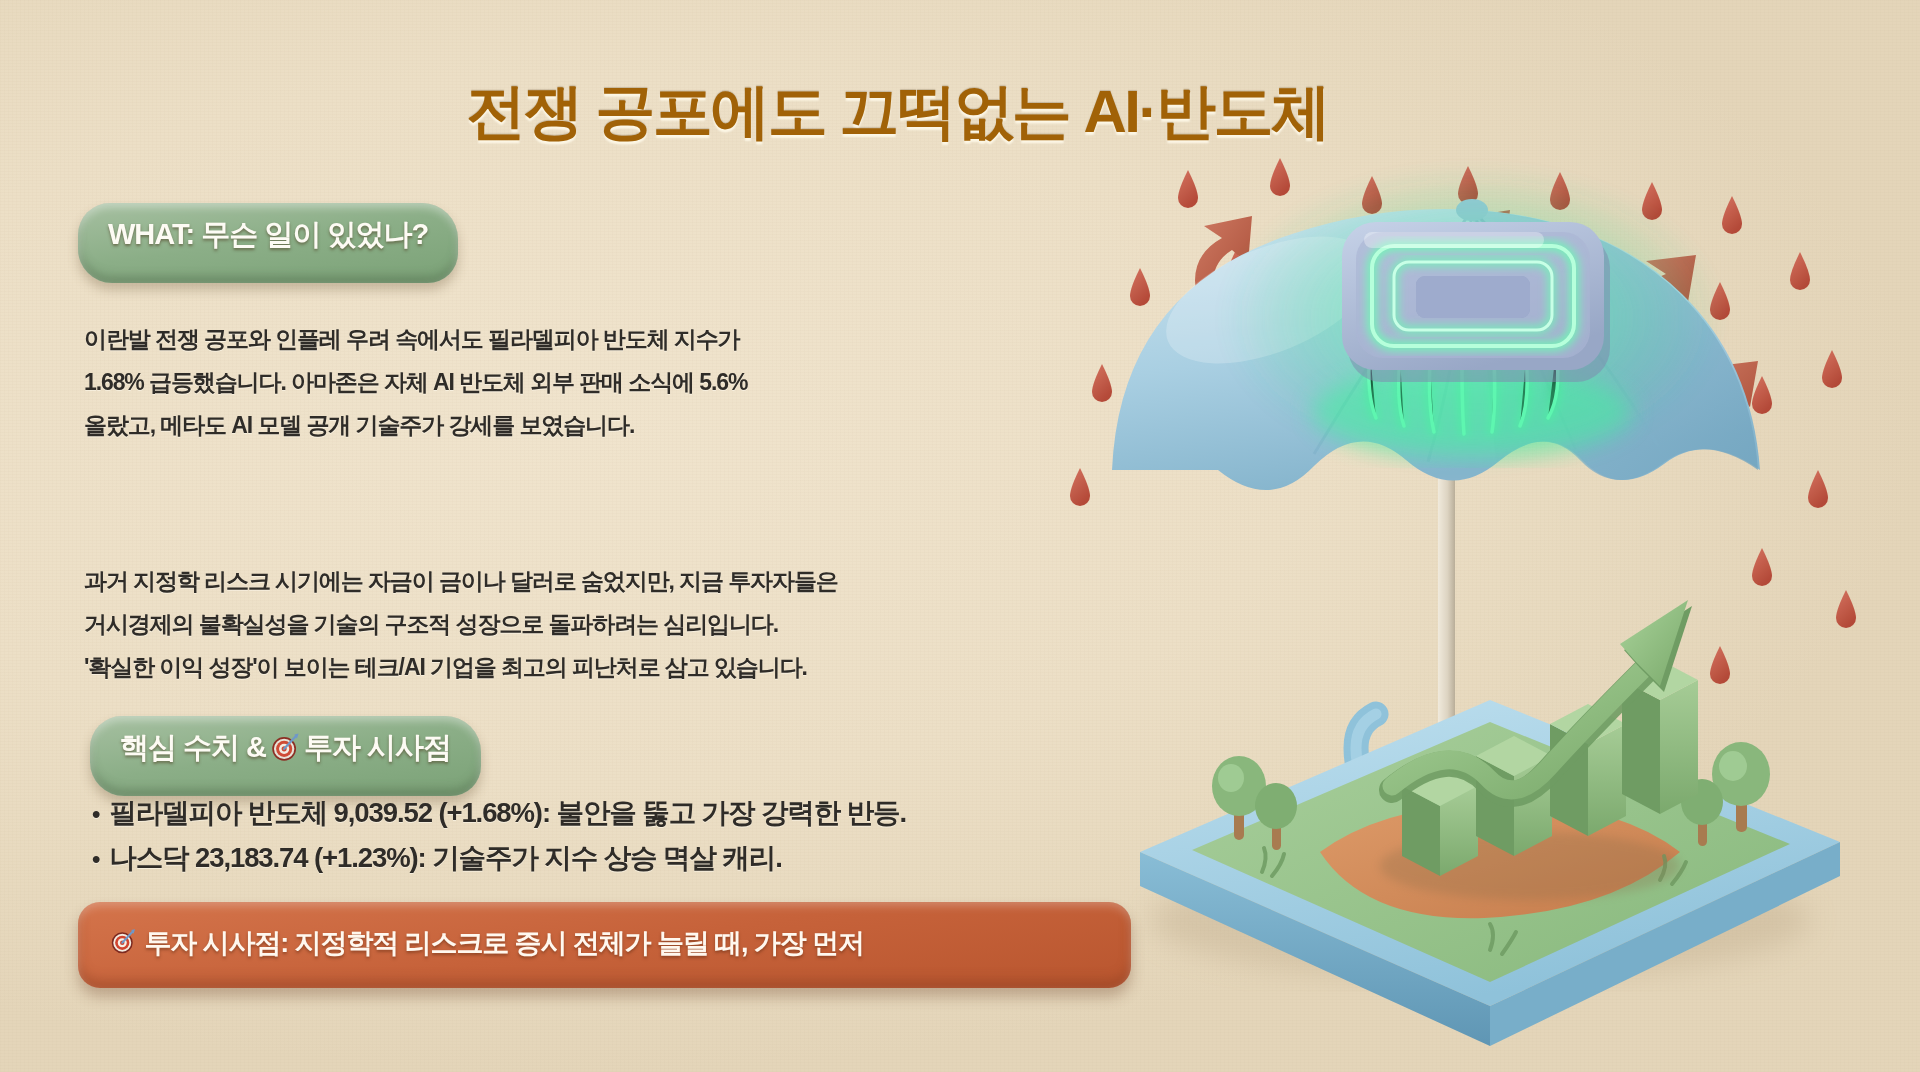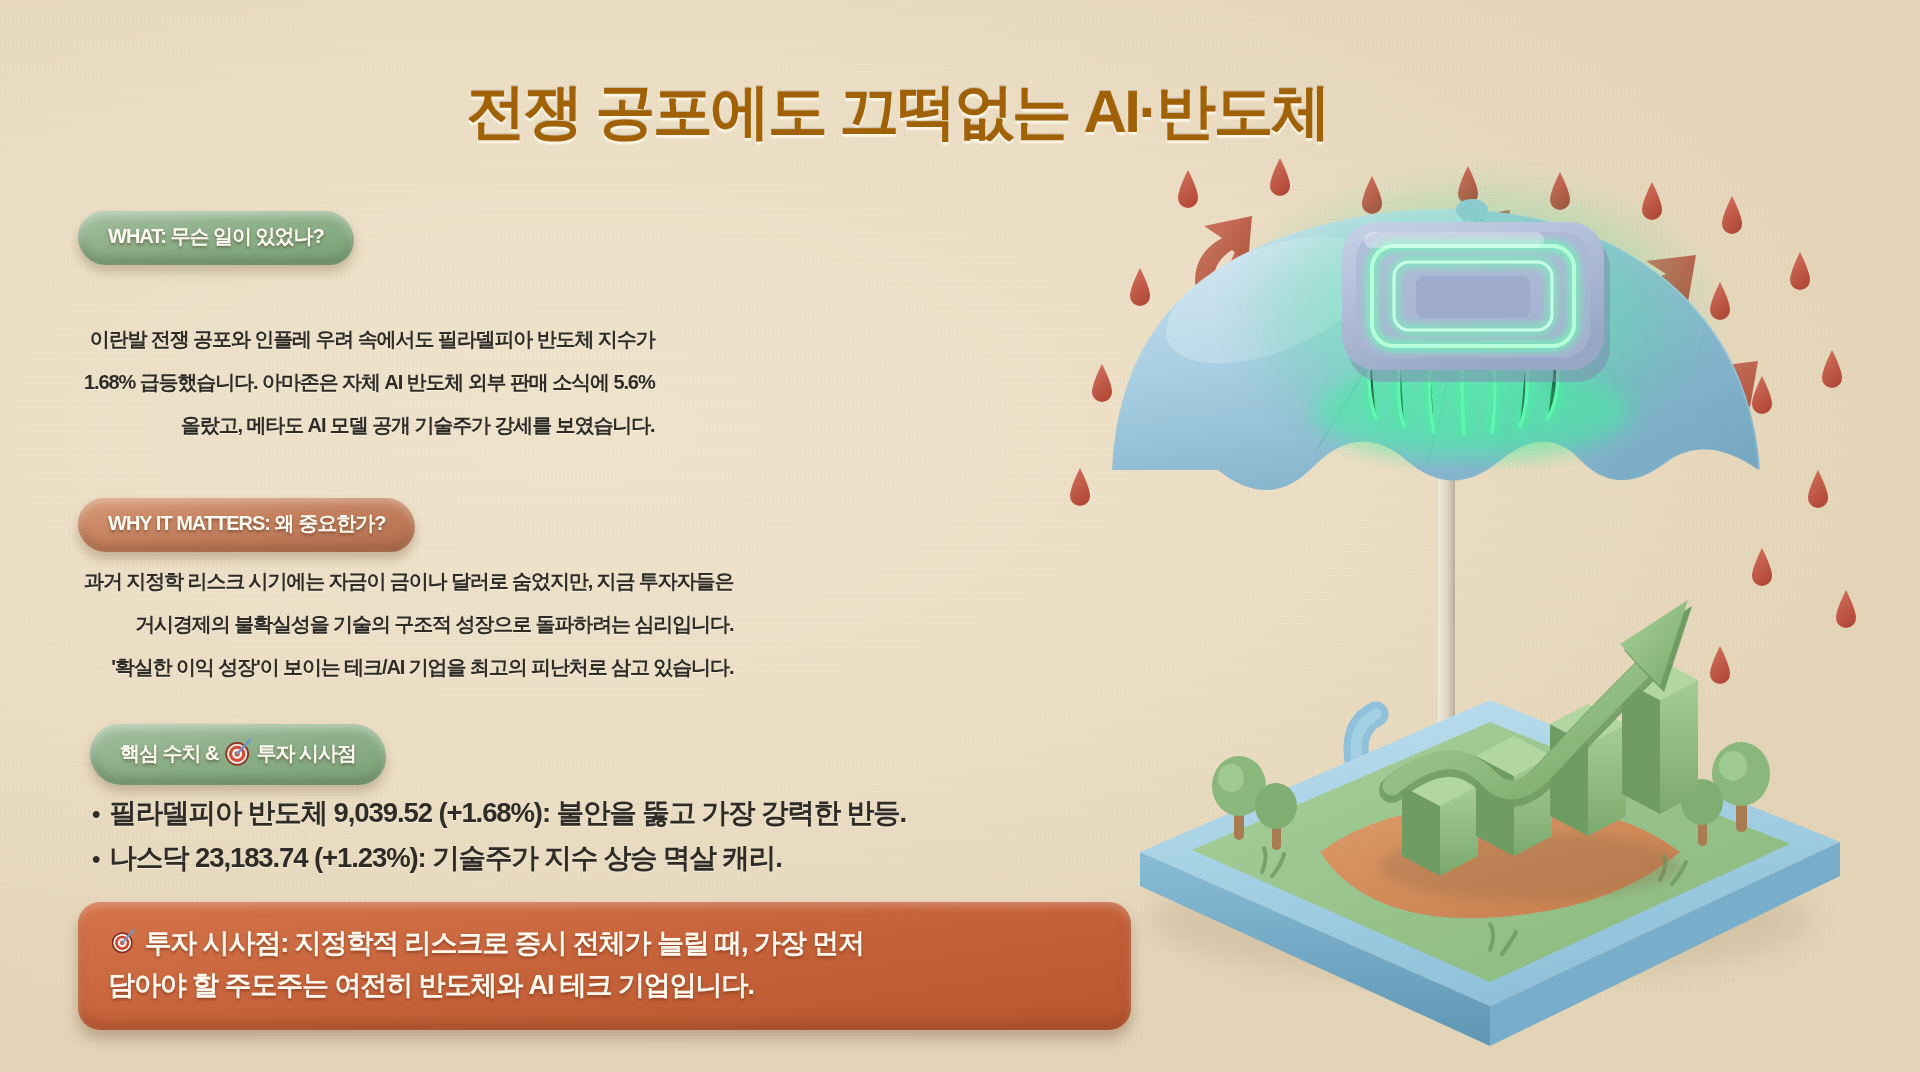--- a/index.html
+++ b/index.html
@@ -56,44 +56,42 @@
     position:absolute;left:466px;top:72px;
     font-size:60px;font-weight:bold;
     color:#a16207;letter-spacing:-2.5px;
     white-space:nowrap;
     text-shadow:0 3px 2px rgba(255,250,235,.85), 0 -1px 1px rgba(90,70,45,.25);
   }
 
   .badge{
     position:absolute;
     display:inline-flex;align-items:center;
-    color:#fdfbf4;font-weight:bold;font-size:20px;
+    color:#fdfbf4;font-weight:bold;font-size:29px;
     letter-spacing:-1px;
-    padding:12px 30px 15px;
+    padding:12px 30px 28px;
     border-radius:32px 36px 30px 34px;
     text-shadow:0 2px 3px rgba(70,45,20,.5);
     white-space:nowrap;
-    margin-top:8px;
   }
   .badge.green{
     background:linear-gradient(172deg,#a6c0a1 0%, #8bae87 48%, #7ba277 100%);
     box-shadow:0 7px 11px rgba(105,85,55,.30), inset 0 4px 8px rgba(255,255,255,.40), inset 0 -7px 10px rgba(70,95,65,.38);
   }
   .badge.orange{
     background:linear-gradient(172deg,#d99madd 0%, #c4805e 48%, #b06e4e 100%);
     background:linear-gradient(172deg,#d79a76 0%, #c4805e 48%, #b06e4e 100%);
     box-shadow:0 7px 11px rgba(105,70,45,.30), inset 0 4px 8px rgba(255,255,255,.34), inset 0 -7px 10px rgba(130,75,45,.40);
   }
 
   .para{
     position:absolute;
-    font-size:20px;line-height:43px;
+    font-size:23px;line-height:43px;
     color:#2f2c28;font-weight:bold;letter-spacing:-1.1px;
     text-shadow:0 1px 0 rgba(255,252,240,.55);
-    text-align:right;
   }
   .para div{white-space:nowrap;}
 
   .bullets{
     position:absolute;
     font-size:27.5px;line-height:45px;
     color:#2f2c28;font-weight:bold;letter-spacing:-1.1px;
     text-shadow:0 1px 0 rgba(255,252,240,.55);
   }
   .bullets .li{white-space:nowrap;display:flex;align-items:baseline;gap:10px;}
@@ -126,21 +124,20 @@
 
   <div class="headline">전쟁 공포에도 끄떡없는 AI·반도체</div>
 
   <div class="badge green" style="left:78px;top:203px;">WHAT: 무슨 일이 있었나?</div>
   <div class="para" style="left:84px;top:318px;">
     <div>이란발 전쟁 공포와 인플레 우려 속에서도 필라델피아 반도체 지수가</div>
     <div>1.68% 급등했습니다. 아마존은 자체 AI 반도체 외부 판매 소식에 5.6%</div>
     <div>올랐고, 메타도 AI 모델 공개 기술주가 강세를 보였습니다.</div>
   </div>
 
-  <div class="badge orange" style="left:78px;top:490px;">WHY IT MATTERS: 왜 중요한가?</div>
   <div class="para" style="left:84px;top:560px;">
     <div>과거 지정학 리스크 시기에는 자금이 금이나 달러로 숨었지만, 지금 투자자들은</div>
     <div>거시경제의 불확실성을 기술의 구조적 성장으로 돌파하려는 심리입니다.</div>
     <div>'확실한 이익 성장'이 보이는 테크/AI 기업을 최고의 피난처로 삼고 있습니다.</div>
   </div>
 
   <div class="badge green" style="left:90px;top:716px;">
     <span>핵심 수치 &amp; </span>
     <svg width="34" height="34" viewBox="0 0 40 40" style="margin:0 2px;vertical-align:-6px;">
       <circle cx="19" cy="21" r="13" fill="#e8e2d8" stroke="#8c2f24" stroke-width="2"></circle>
@@ -168,21 +165,20 @@
     <div>
       <svg width="30" height="30" viewBox="0 0 40 40" style="vertical-align:-5px;">
         <circle cx="19" cy="21" r="13" fill="#f3ece1" stroke="#7d2a20" stroke-width="2"></circle>
         <circle cx="19" cy="21" r="9.5" fill="#d0442f"></circle>
         <circle cx="19" cy="21" r="6" fill="#f6f0e6"></circle>
         <circle cx="19" cy="21" r="3" fill="#d0442f"></circle>
         <line x1="19" y1="21" x2="33" y2="6" stroke="#6f98c9" stroke-width="2.6" stroke-linecap="round"></line>
         <path d="M31 4 L36 3 L34 9 Z" fill="#6f98c9"></path>
       </svg><span> 투자 시사점: 지정학적 리스크로 증시 전체가 늘릴 때, 가장 먼저</span>
     </div>
-    <div>담아야 할 주도주는 여전히 반도체와 AI 테크 기업입니다.</div>
   </div>
 </div>
 
 <div class="art">
 <svg width="900" height="1072" viewBox="0 0 900 1072" xmlns="http://www.w3.org/2000/svg">
   <defs>
     <linearGradient id="umbTop" x1="0" y1="0" x2="0.3" y2="1">
       <stop offset="0%" stop-color="#cfe6f1"></stop>
       <stop offset="55%" stop-color="#a9cfe2"></stop>
       <stop offset="100%" stop-color="#86b5cd"></stop>

